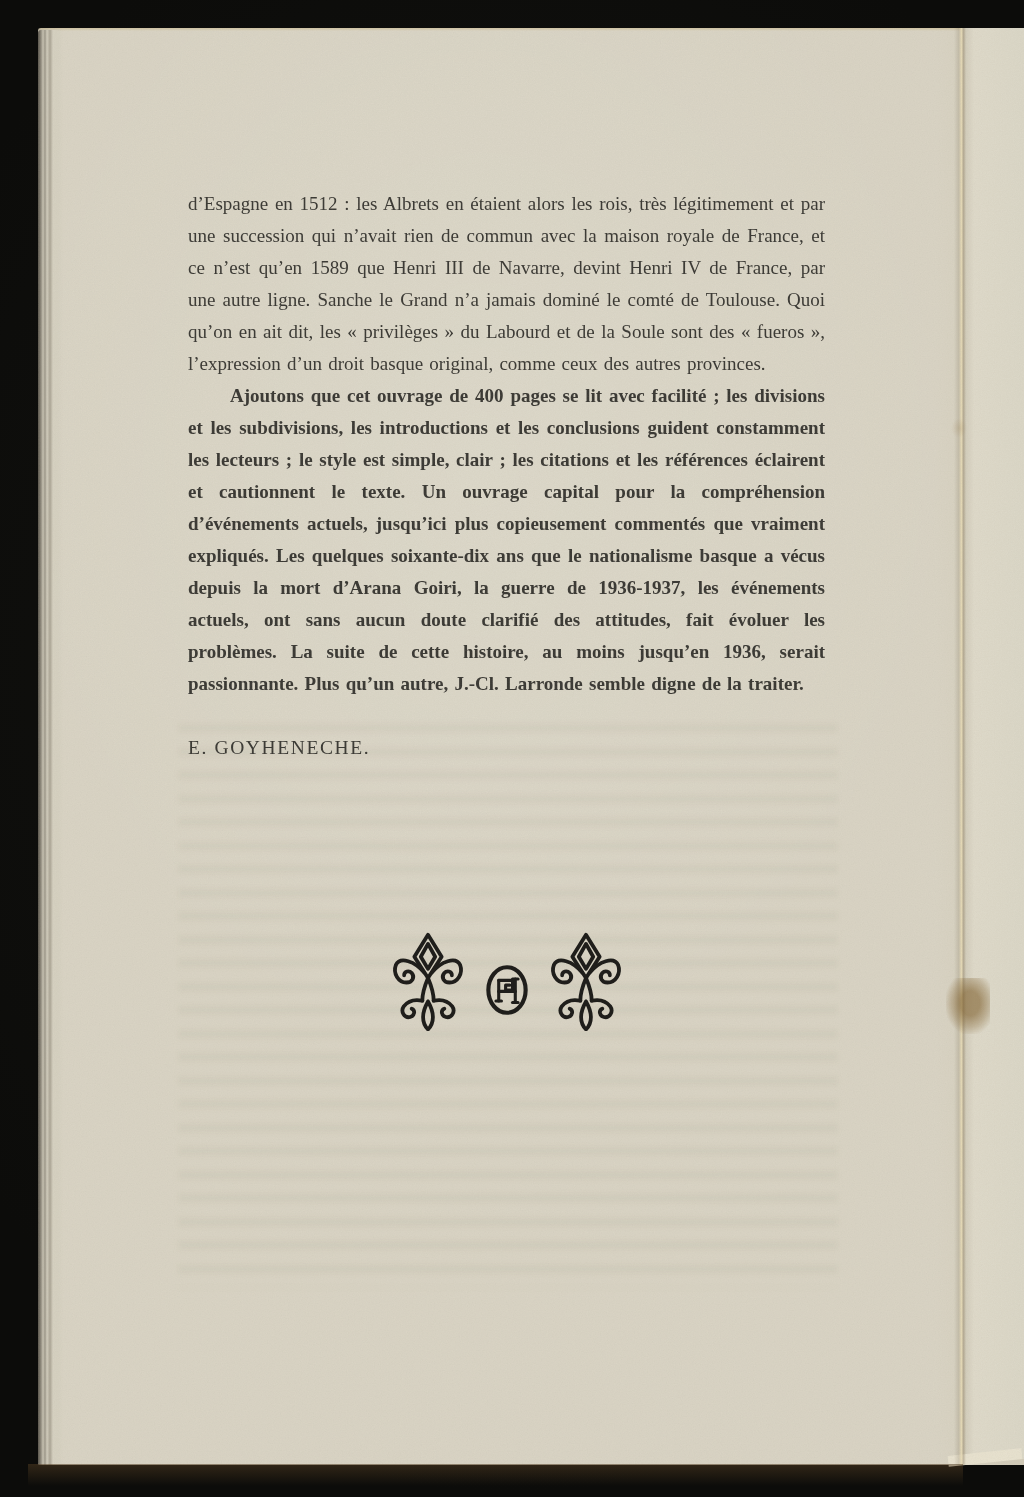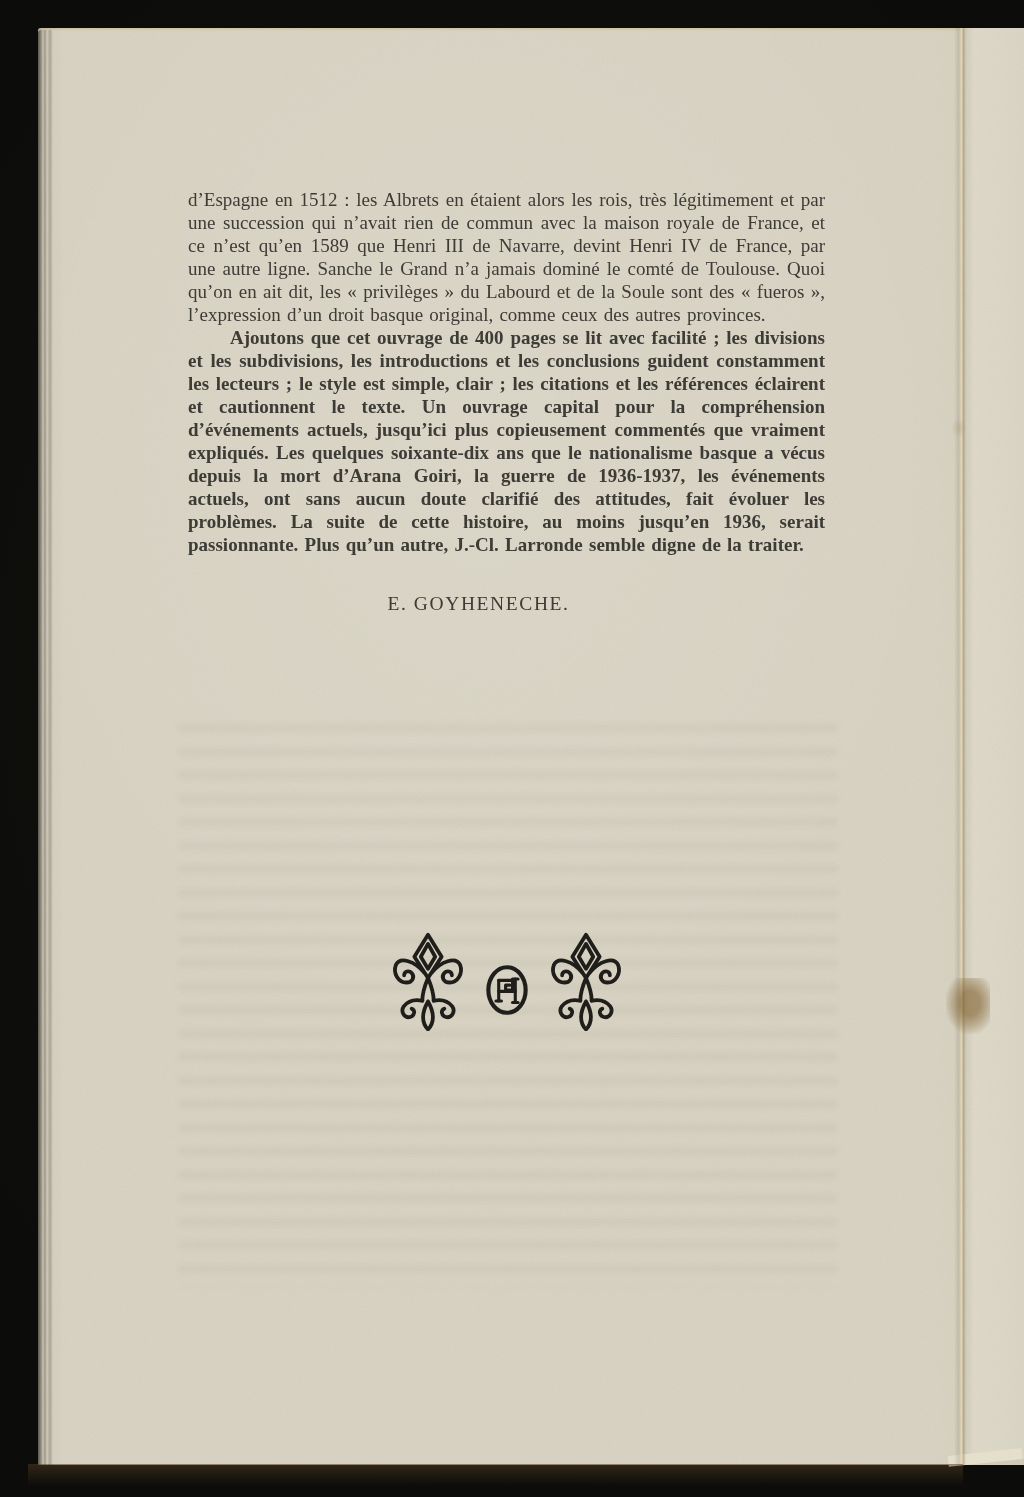--- a/index.html
+++ b/index.html
@@ -35,23 +35,23 @@
         background:radial-gradient(ellipse at 55% 45%, rgba(122,90,38,0.58) 0 28%,
                    rgba(122,90,38,0.28) 55%, rgba(122,90,38,0) 75%);
         filter:blur(0.6px);}
   .spot{position:absolute;left:913px;top:390px;width:16px;height:20px;
         background:radial-gradient(ellipse, rgba(150,120,70,0.22), transparent 70%);}
   .text-column{position:absolute;left:150px;top:160px;width:637px;color:#2e2d29;}
   .page-header{display:flex;align-items:baseline;font-size:18.5px;margin-bottom:29px;}
   .page-header .num{width:95px;}
   .page-header .title{flex:1;text-align:center;letter-spacing:1.4px;}
   .page-header .ref{width:95px;text-align:right;}
-  .body-par{margin:0;font-size:19px;line-height:23px;text-align:justify;word-spacing:1.5px;}
+  .body-par{margin:0;font-size:19px;line-height:32px;text-align:justify;word-spacing:1.5px;}
   .body-par.indent{text-indent:42px;font-weight:bold;}
-  .signature{margin-top:37px;text-align:center;padding-right:56px;font-size:19.5px;letter-spacing:1.6px;}
+  .signature{margin-top:37px;text-align:left;padding-right:56px;font-size:19.5px;letter-spacing:1.6px;}
   .ornaments{position:absolute;left:150px;top:903px;width:637px;display:flex;
         justify-content:center;align-items:flex-start;gap:16px;z-index:3;}
   .ornaments svg{display:block;}
   .medallion{margin-top:30px;}
 </style>
 </head>
 <body>
 
 <div class="scene">
   <div class="page">

